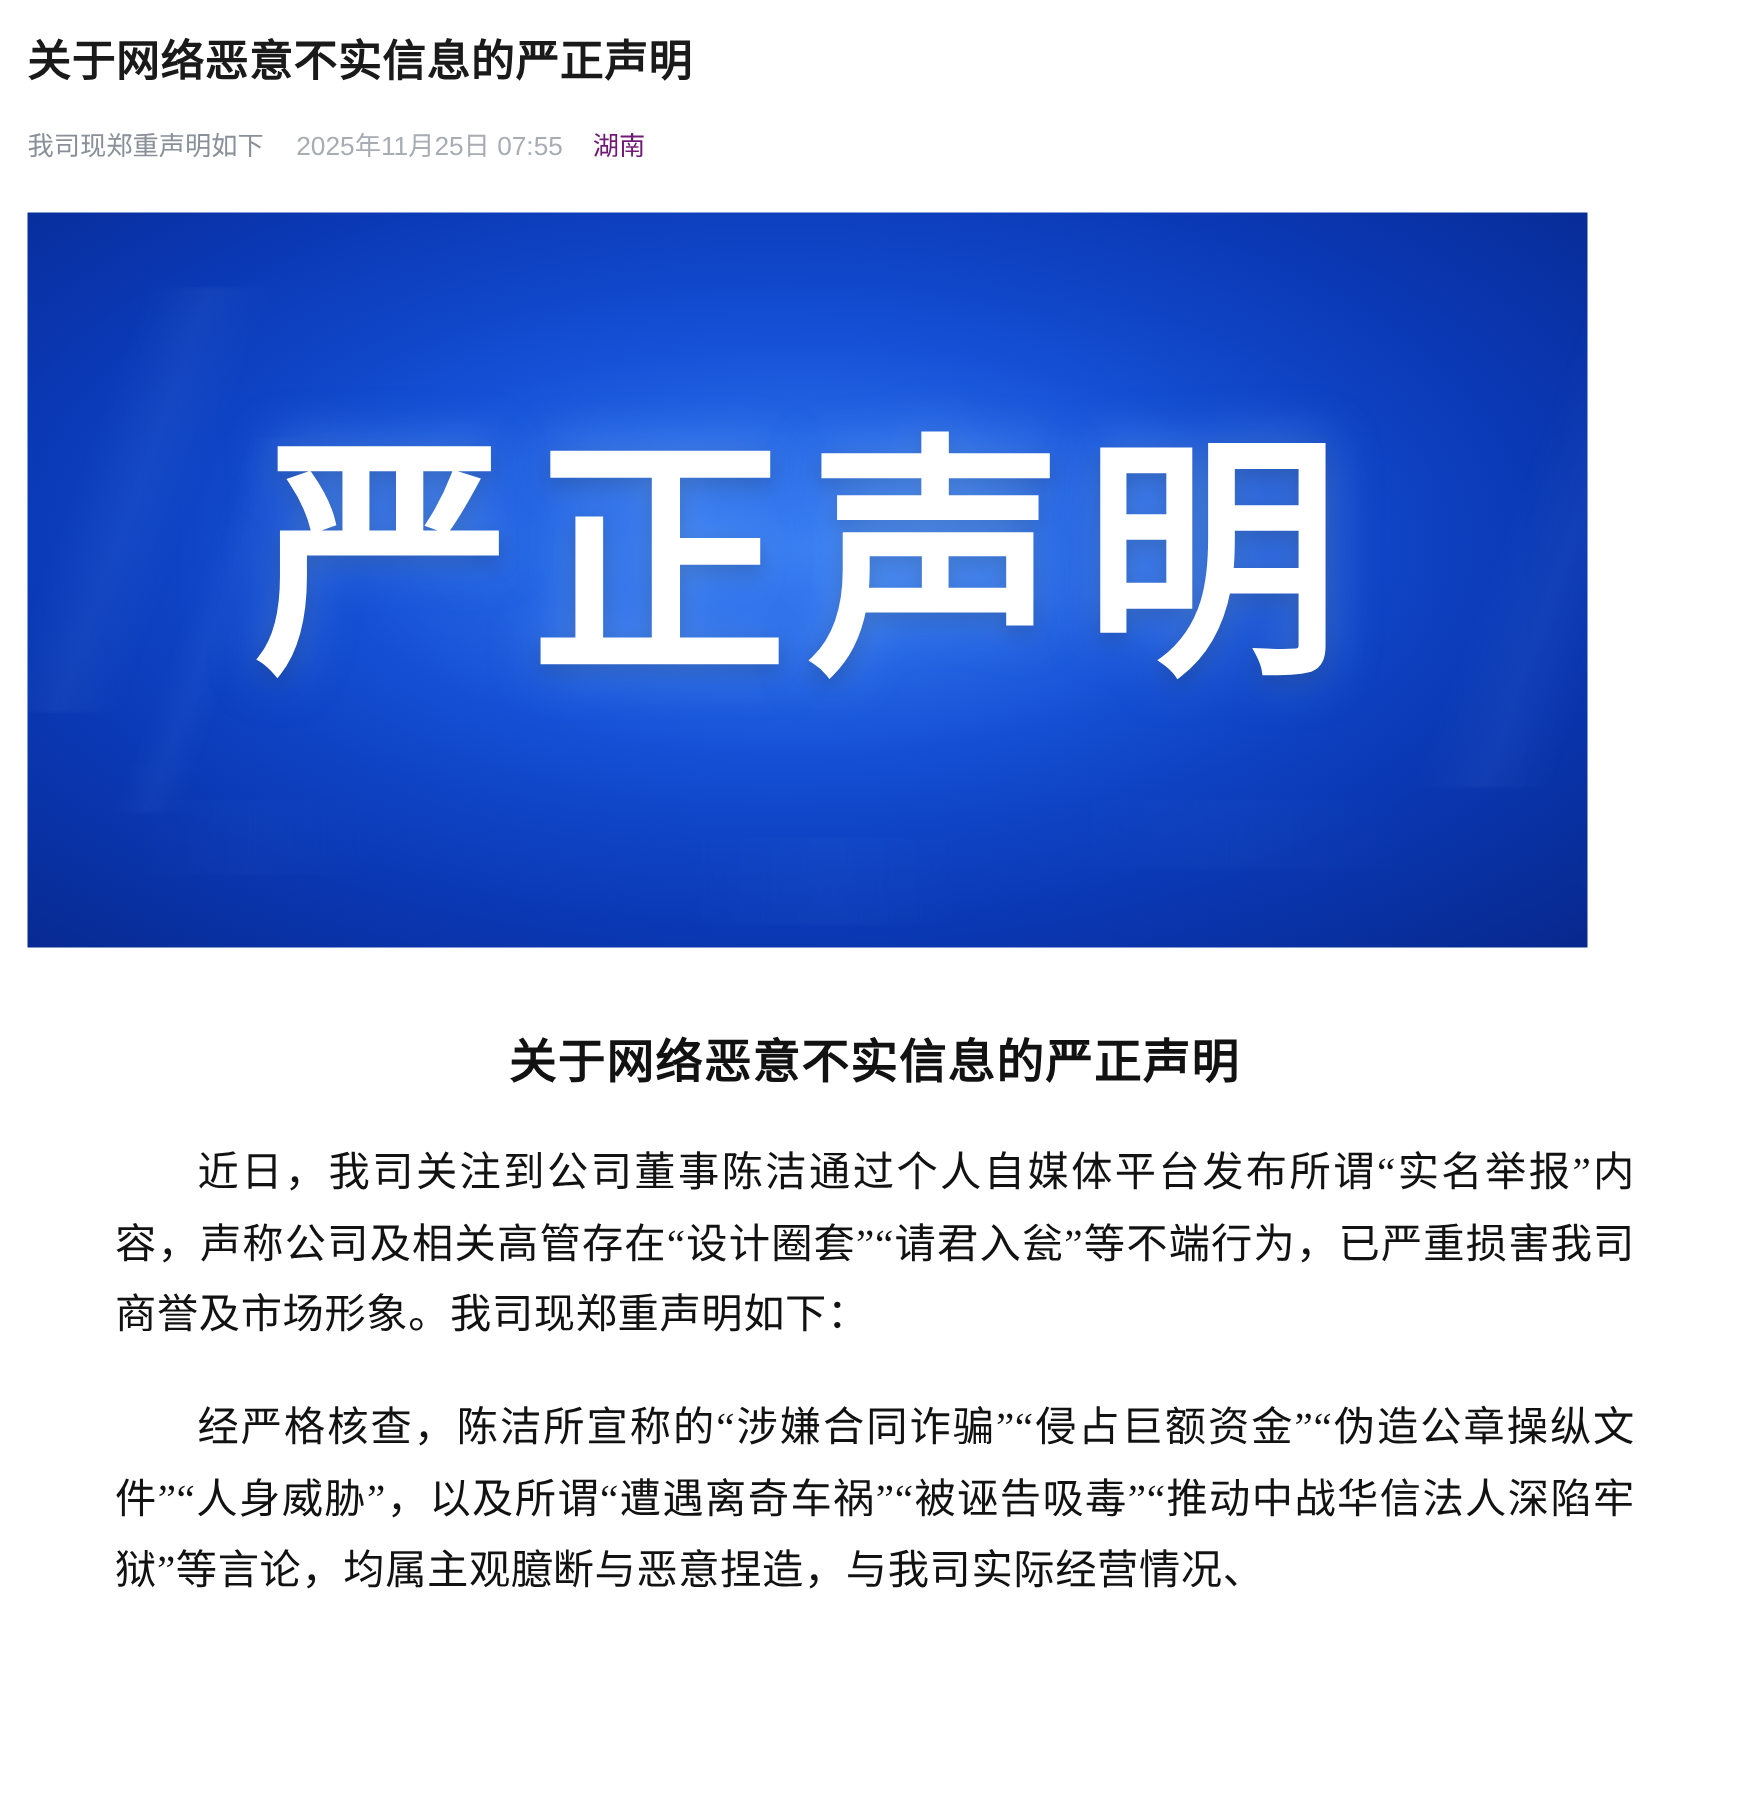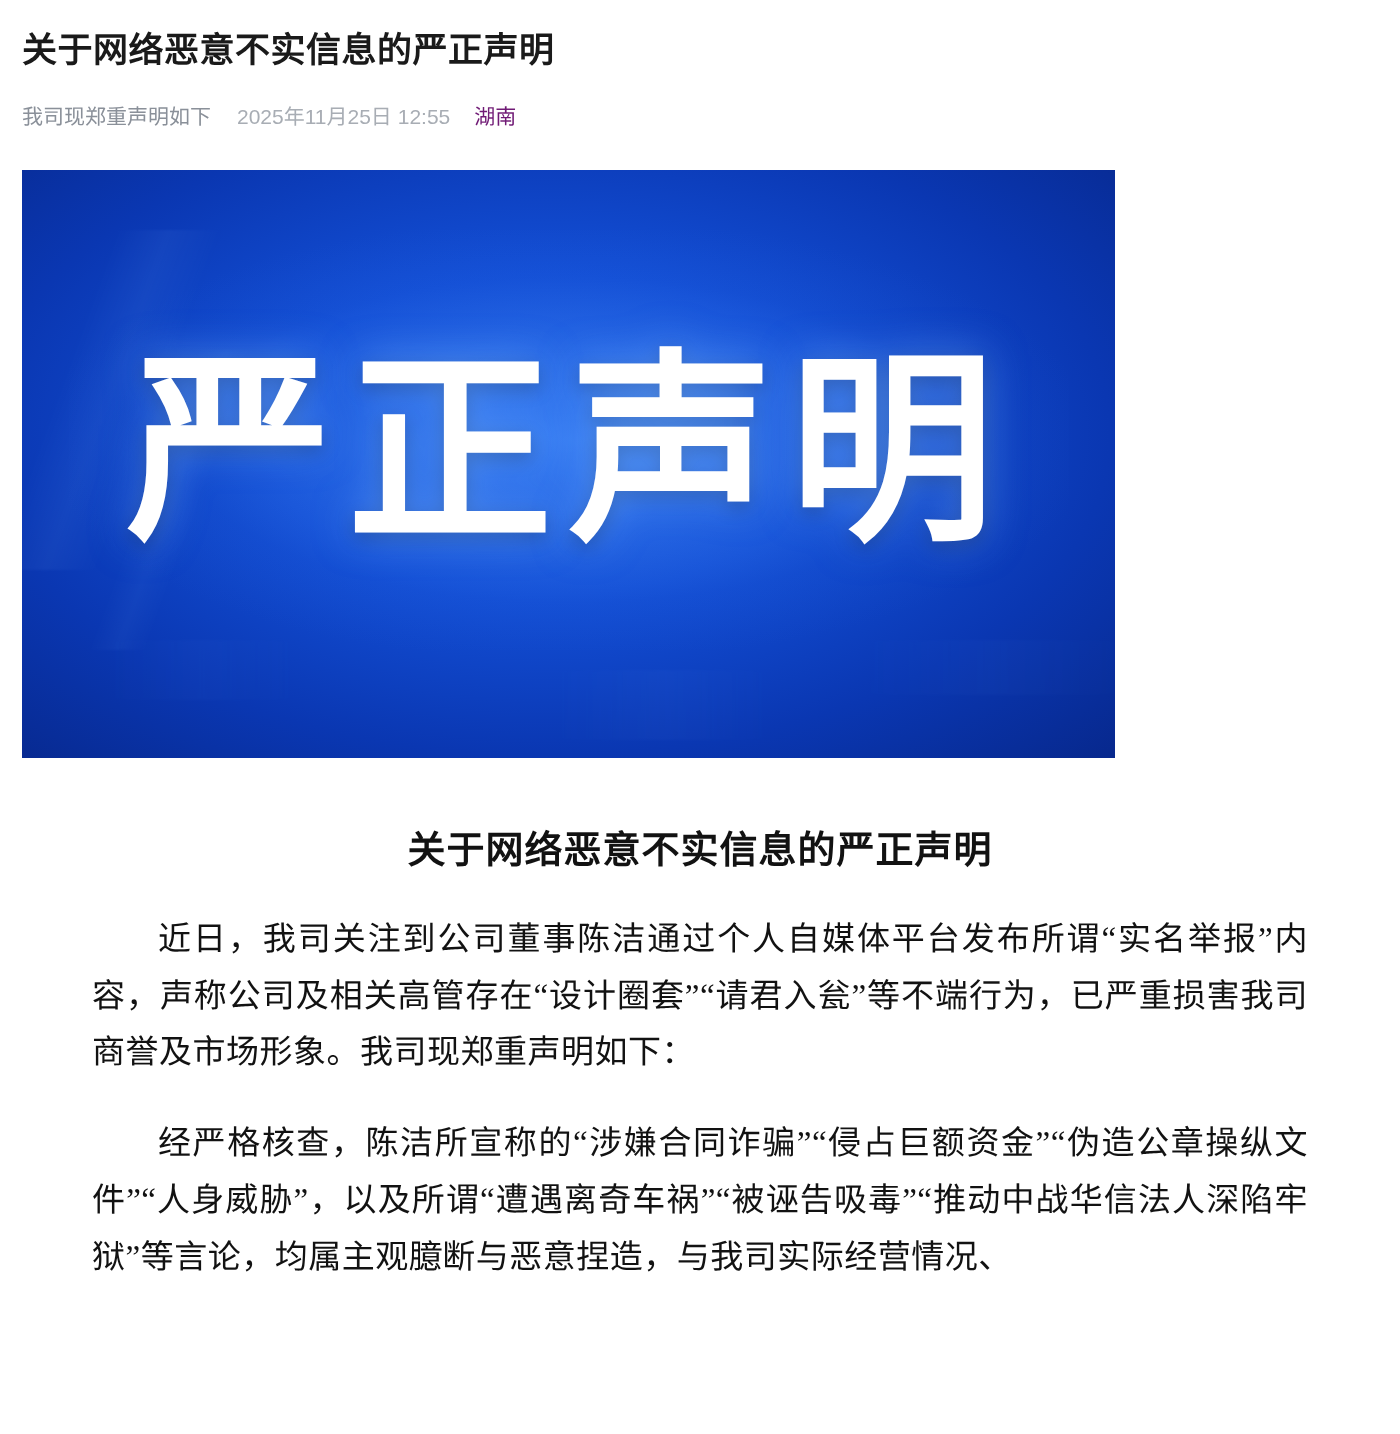--- a/index.html
+++ b/index.html
@@ -45,21 +45,21 @@
     margin-right: 24px;
   }
   .meta-location {
     color: #701a75;
   }
 
   
   .hero {
     position: relative;
     margin-top: 40px;
-    width: 1093px;
+    width: 1248px;
     height: 588px;
     overflow: hidden;
     background: radial-gradient(ellipse at 48% 45%, #1f63e8 0%, #134fd6 35%, #0a37b2 70%, #07288d 100%);
   }
   .hero-streaks {
     position: absolute;
     inset: 0;
     overflow: hidden;
   }
   .streak {
@@ -125,21 +125,21 @@
 </style>
 </head>
 <body>
 
 <div class="page">
 
   <h1 class="article-title">关于网络恶意不实信息的严正声明</h1>
 
   <div class="meta-row">
     <span class="meta-author">我司现郑重声明如下</span>
-    <span class="meta-date">2025年11月25日 12:55</span>
+    <span class="meta-date">2025年11月25日 07:55</span>
     <span class="meta-location">湖南</span>
   </div>
 
   <div class="hero">
     <div class="hero-streaks">
       <div class="streak s1"></div>
       <div class="streak s2"></div>
       <div class="streak s3"></div>
       <div class="streak s4"></div>
       <div class="streak s5"></div>

